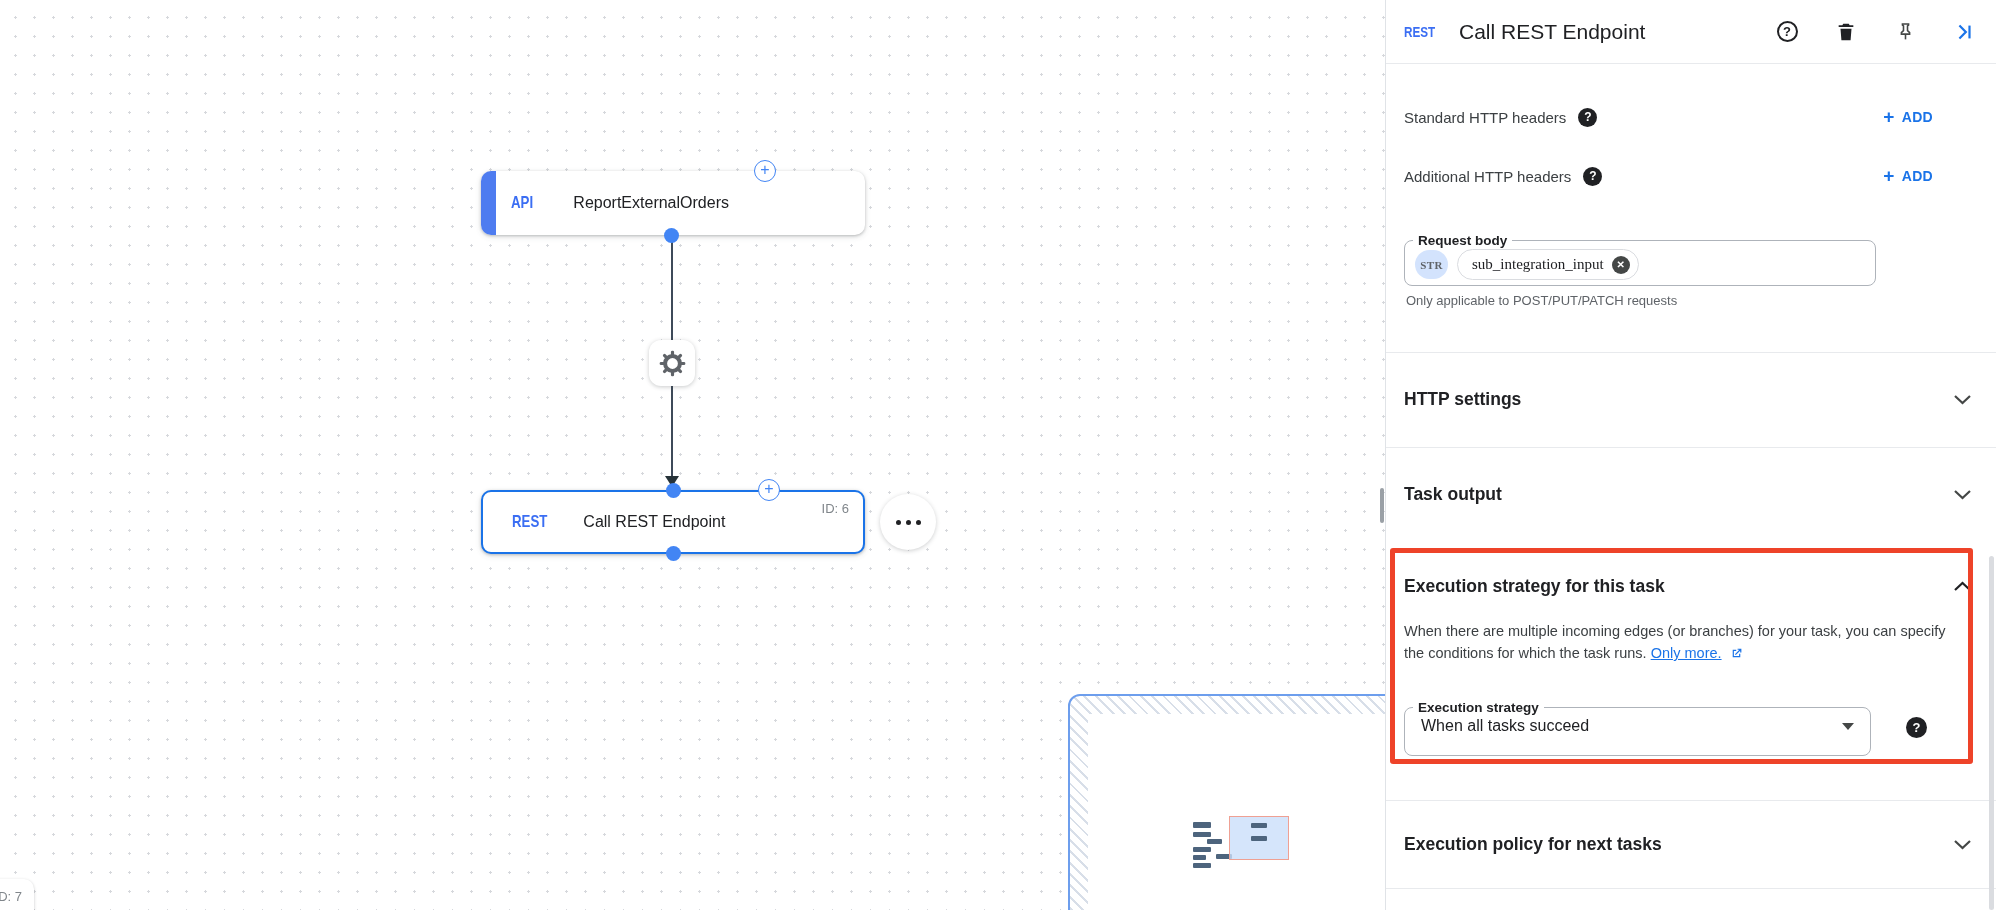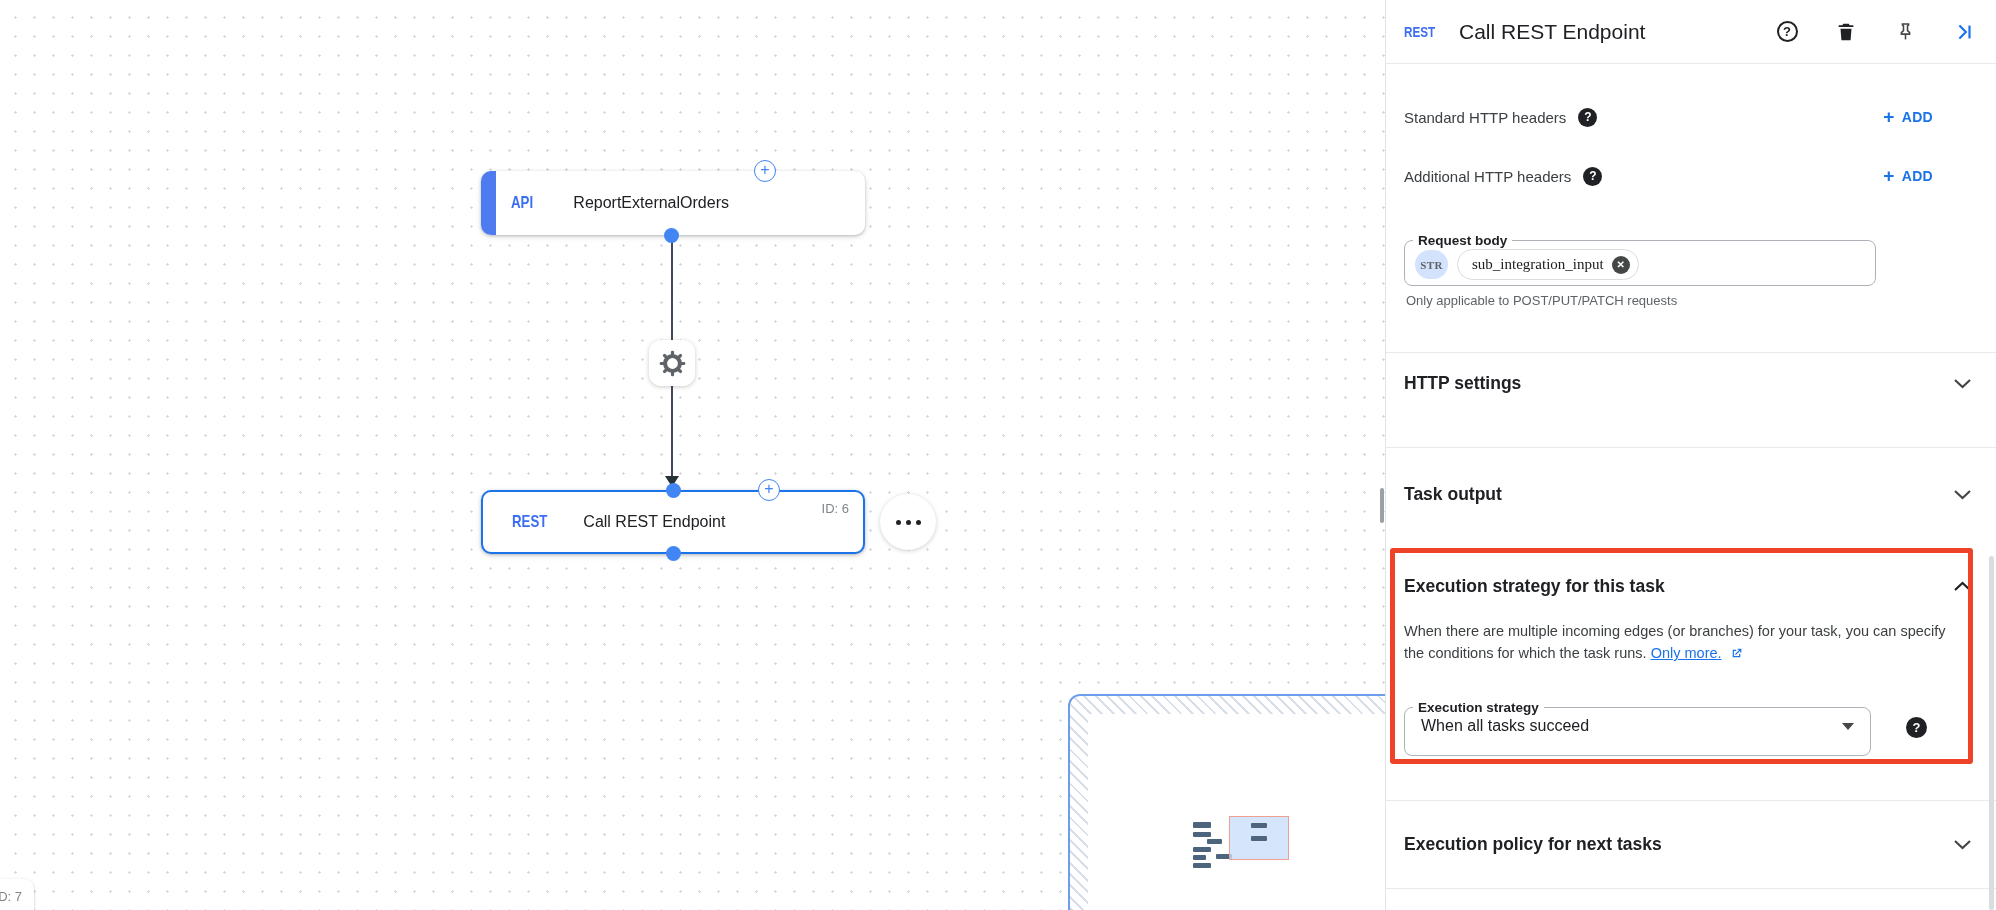--- a/index.html
+++ b/index.html
@@ -256,21 +256,21 @@
         <span class="value-chip">
           <span>sub_integration_input</span>
           <span class="chip-x">✕</span>
         </span>
       </div>
     </fieldset>
     <div class="rb-helper">Only applicable to POST/PUT/PATCH requests</div>
 
     <div class="divider" style="top:352px;"></div>
 
-    <div class="section-row" style="top:336px; height:95px;align-items:center;">
+    <div class="section-row" style="top:352px; height:95px;align-items:center;">
       <span class="section-title">HTTP settings</span>
       <span>
         <svg width="19" height="11" viewBox="0 0 19 11" fill="none" stroke="#444746" stroke-width="2.2">
             <polyline points="2,2 9.5,9 17,2"></polyline>
           </svg>
       </span>
     </div>
 
     <div class="divider" style="top:447px;"></div>
 

